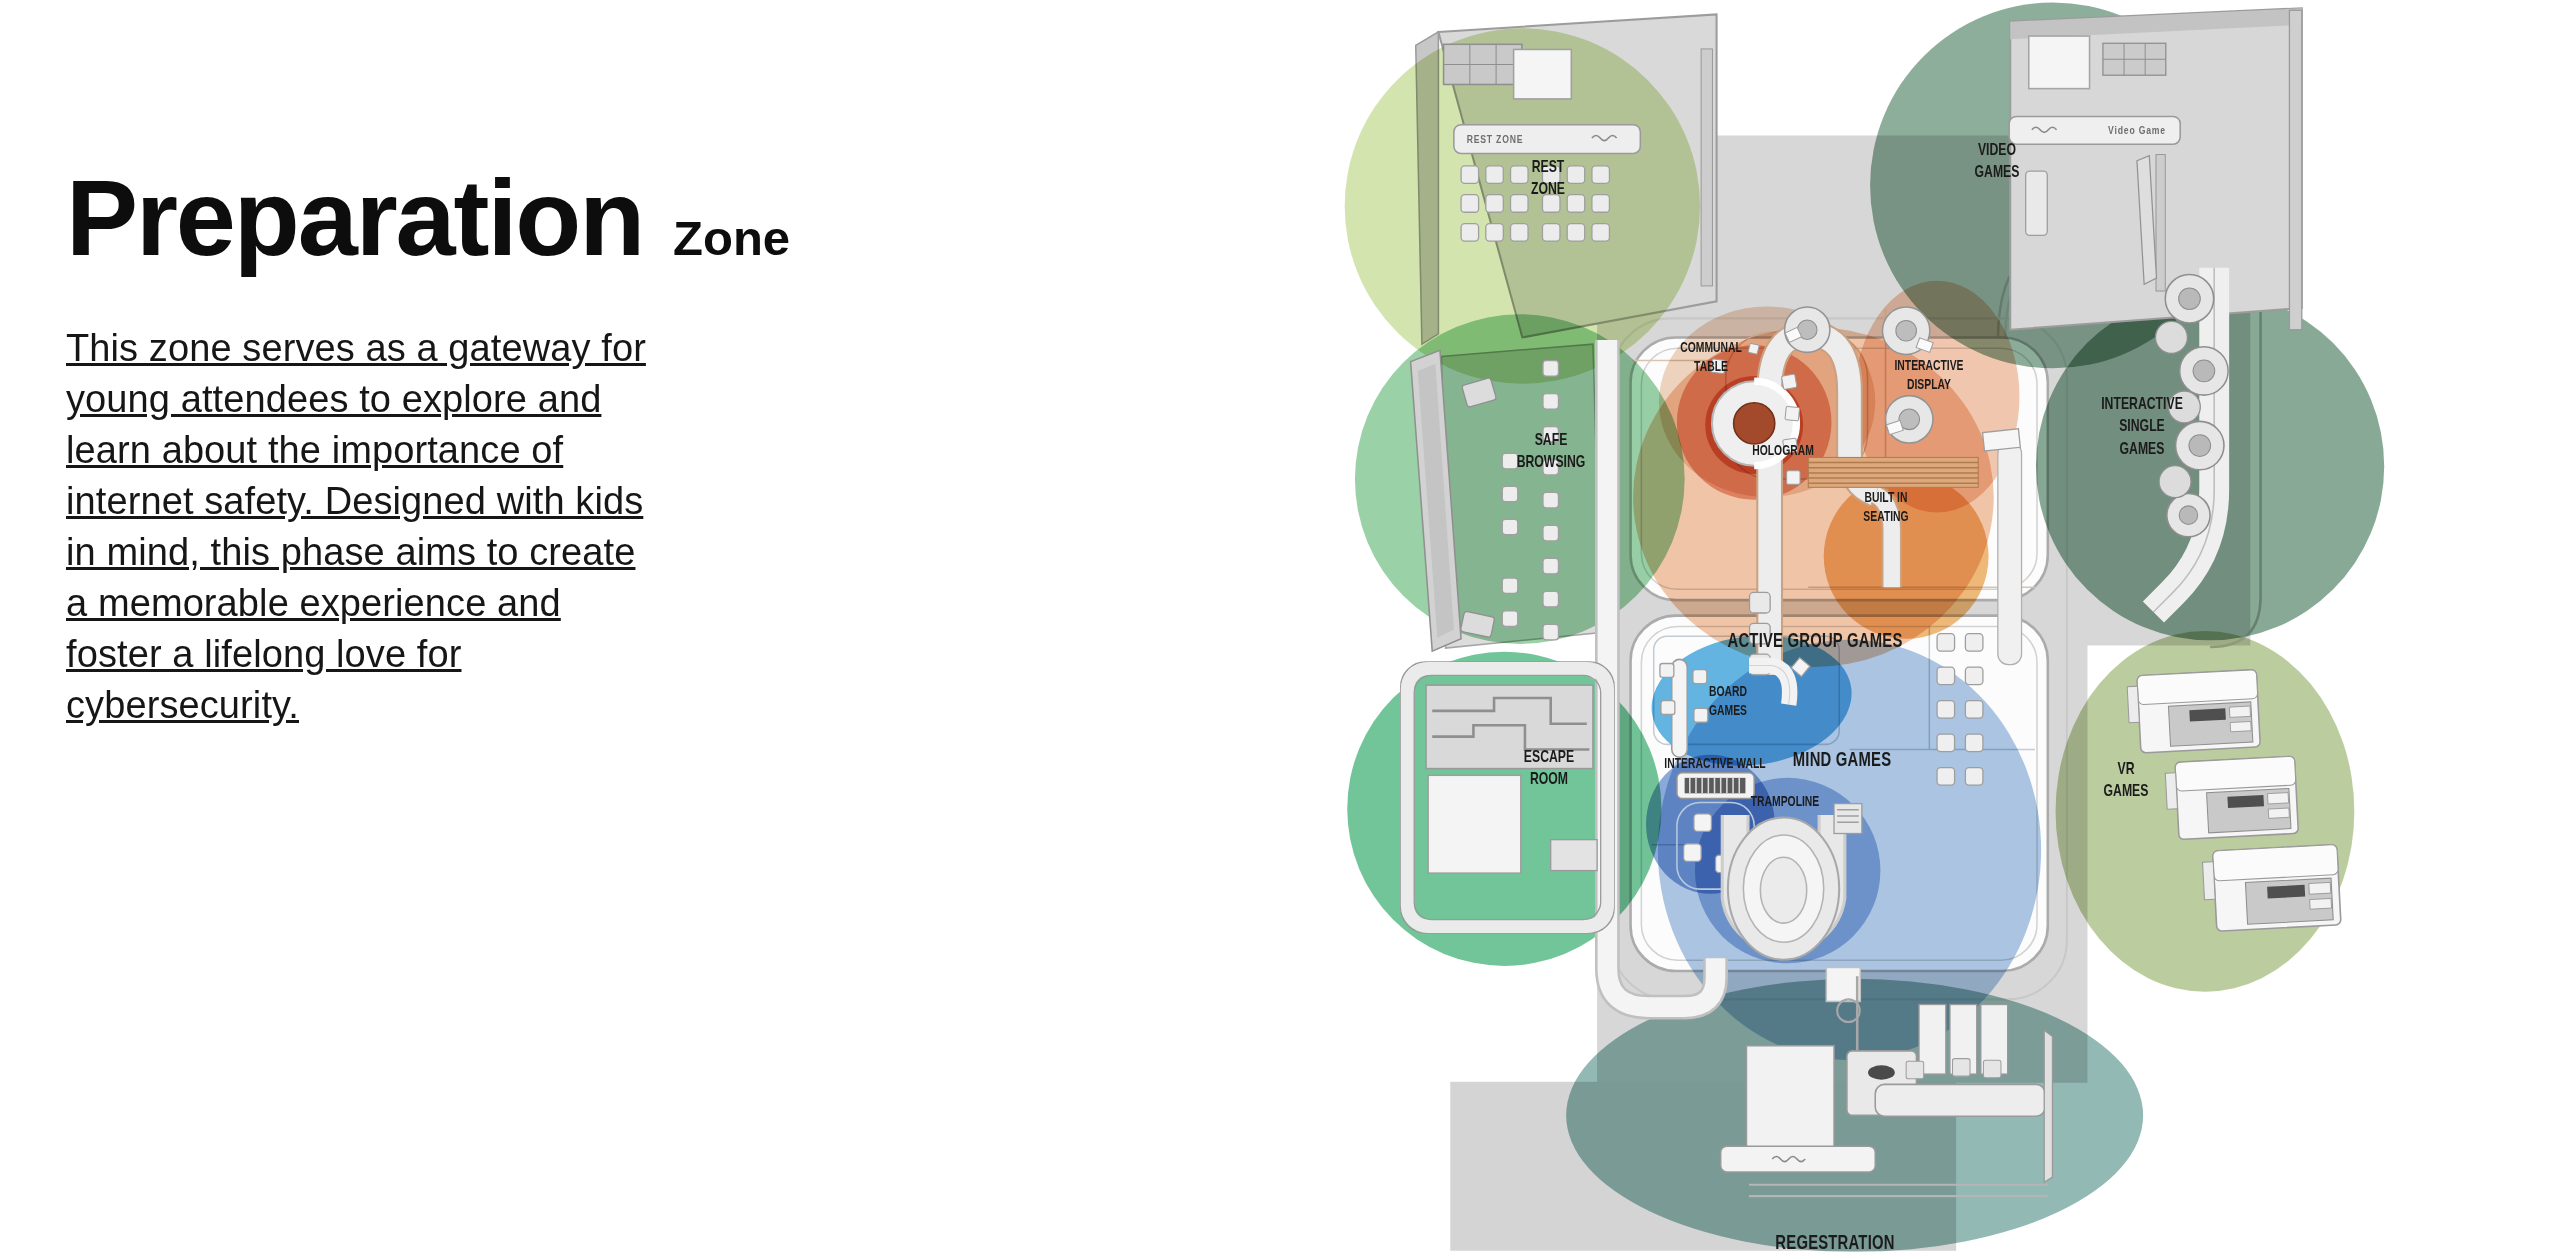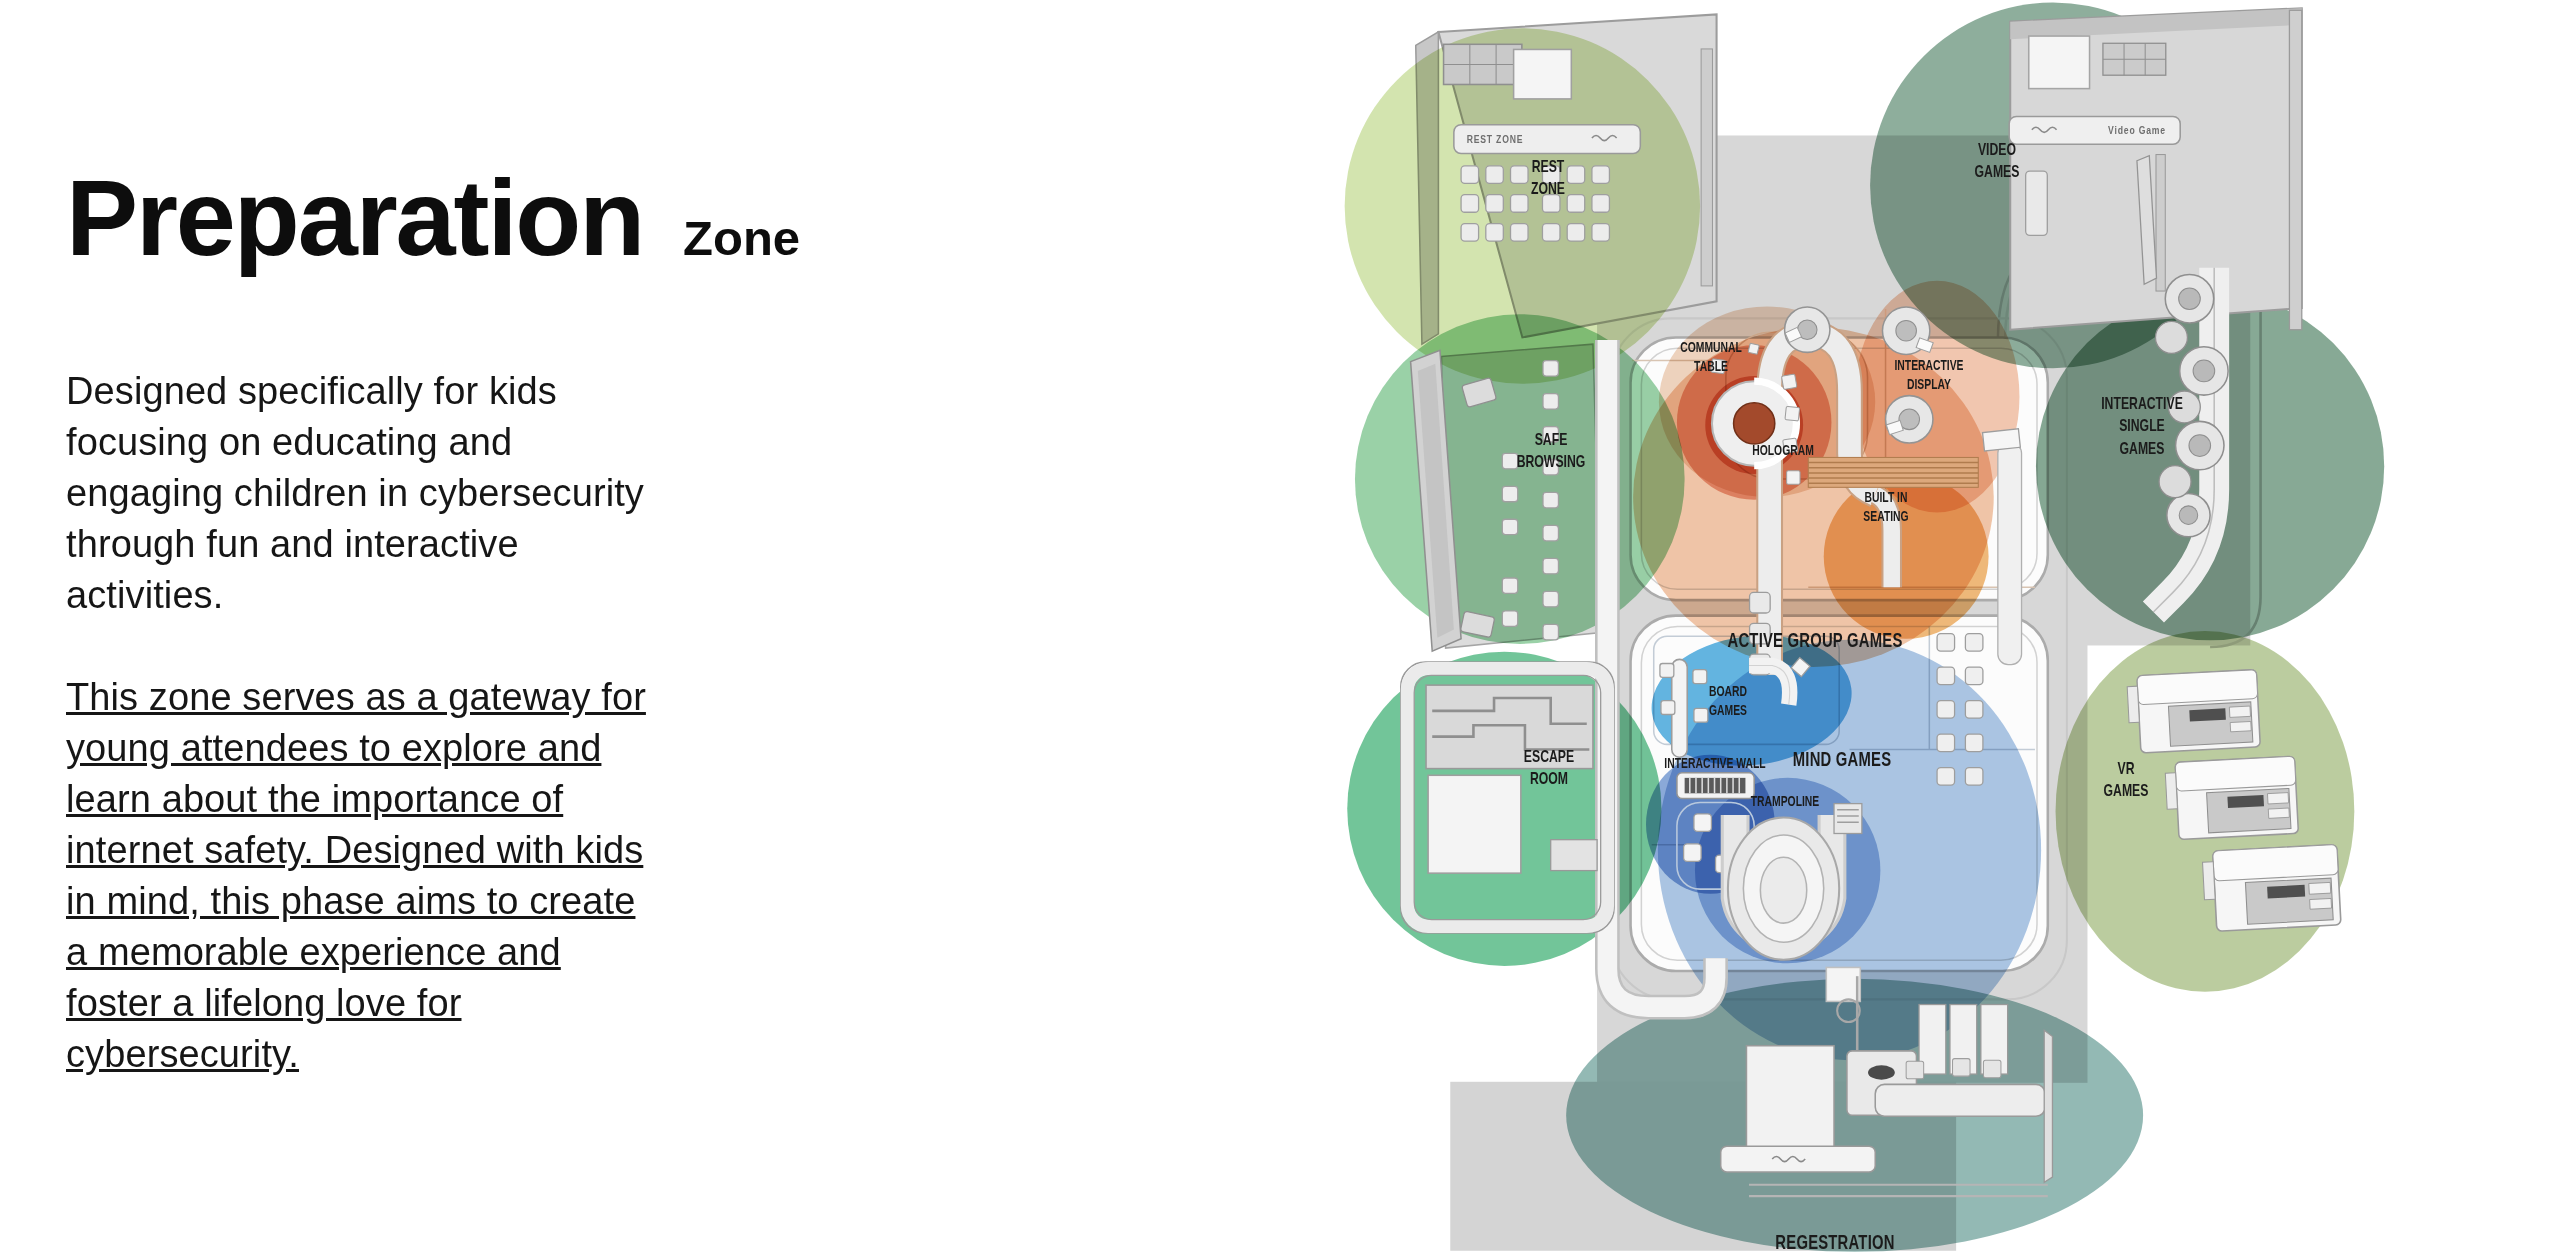--- a/index.html
+++ b/index.html
@@ -2,21 +2,21 @@
 <html style="font-size:8.2px"><head>
 <meta charset="utf-8">
 <style>
   html,body{margin:0;padding:0;background:#ffffff;}
   body{width:2679px;height:1259px;overflow:hidden;font-family:"Liberation Sans",sans-serif;}
   .page{position:relative;width:2679px;height:1259px;background:#ffffff;}
   #plan-svg{position:absolute;left:0;top:0;width:2679px;height:1259px;}
 
   
   .intro{position:absolute;left:66px;top:164px;width:773px;color:#131313;}
-  .title-row{display:flex;align-items:baseline;gap:40px;}
+  .title-row{display:flex;align-items:baseline;gap:30px;}
   .title-main{font-size:108px;font-weight:700;letter-spacing:-2.1px;line-height:1;color:#0d0d0d;}
   .title-suffix{font-size:49px;font-weight:700;color:#0d0d0d;}
   .para{font-size:38px;line-height:51px;white-space:pre-line;color:#161616;letter-spacing:0.1px;}
   .para.first{margin-top:94px;}
   .para.second{margin-top:51px;text-decoration:underline;}
 
   
   .lbl{position:absolute;transform:translate(-50%,-50%) scaleX(0.72);color:#1b1b1b;
        font-weight:700;text-align:center;white-space:pre-line;line-height:1.32;}
   .lbl-zone{font-size:17px;}
@@ -340,25 +340,20 @@
       <rect x="3340" y="2225" width="300" height="50" rx="12" fill="#f3f3f3" stroke="#9a9a9a" stroke-width="3"></rect>
       <path d="M3440 2250 q8 -10 16 0 q8 10 16 0 q8 -10 16 0 q8 10 16 0" stroke="#8a8a8a" stroke-width="3" fill="none"></path>
     </g>
   </svg>
 
   <div class="intro">
     <div class="title-row">
       <span class="title-main">Preparation</span>
       <span class="title-suffix">Zone</span>
     </div>
-    <div class="para first">Designed specifically for kids
-focusing on educating and
-engaging children in cybersecurity
-through fun and interactive
-activities.</div>
     <div class="para second">This zone serves as a gateway for
 young attendees to explore and
 learn about the importance of
 internet safety. Designed with kids
 in mind, this phase aims to create
 a memorable experience and
 foster a lifelong love for
 cybersecurity.</div>
   </div>
 

